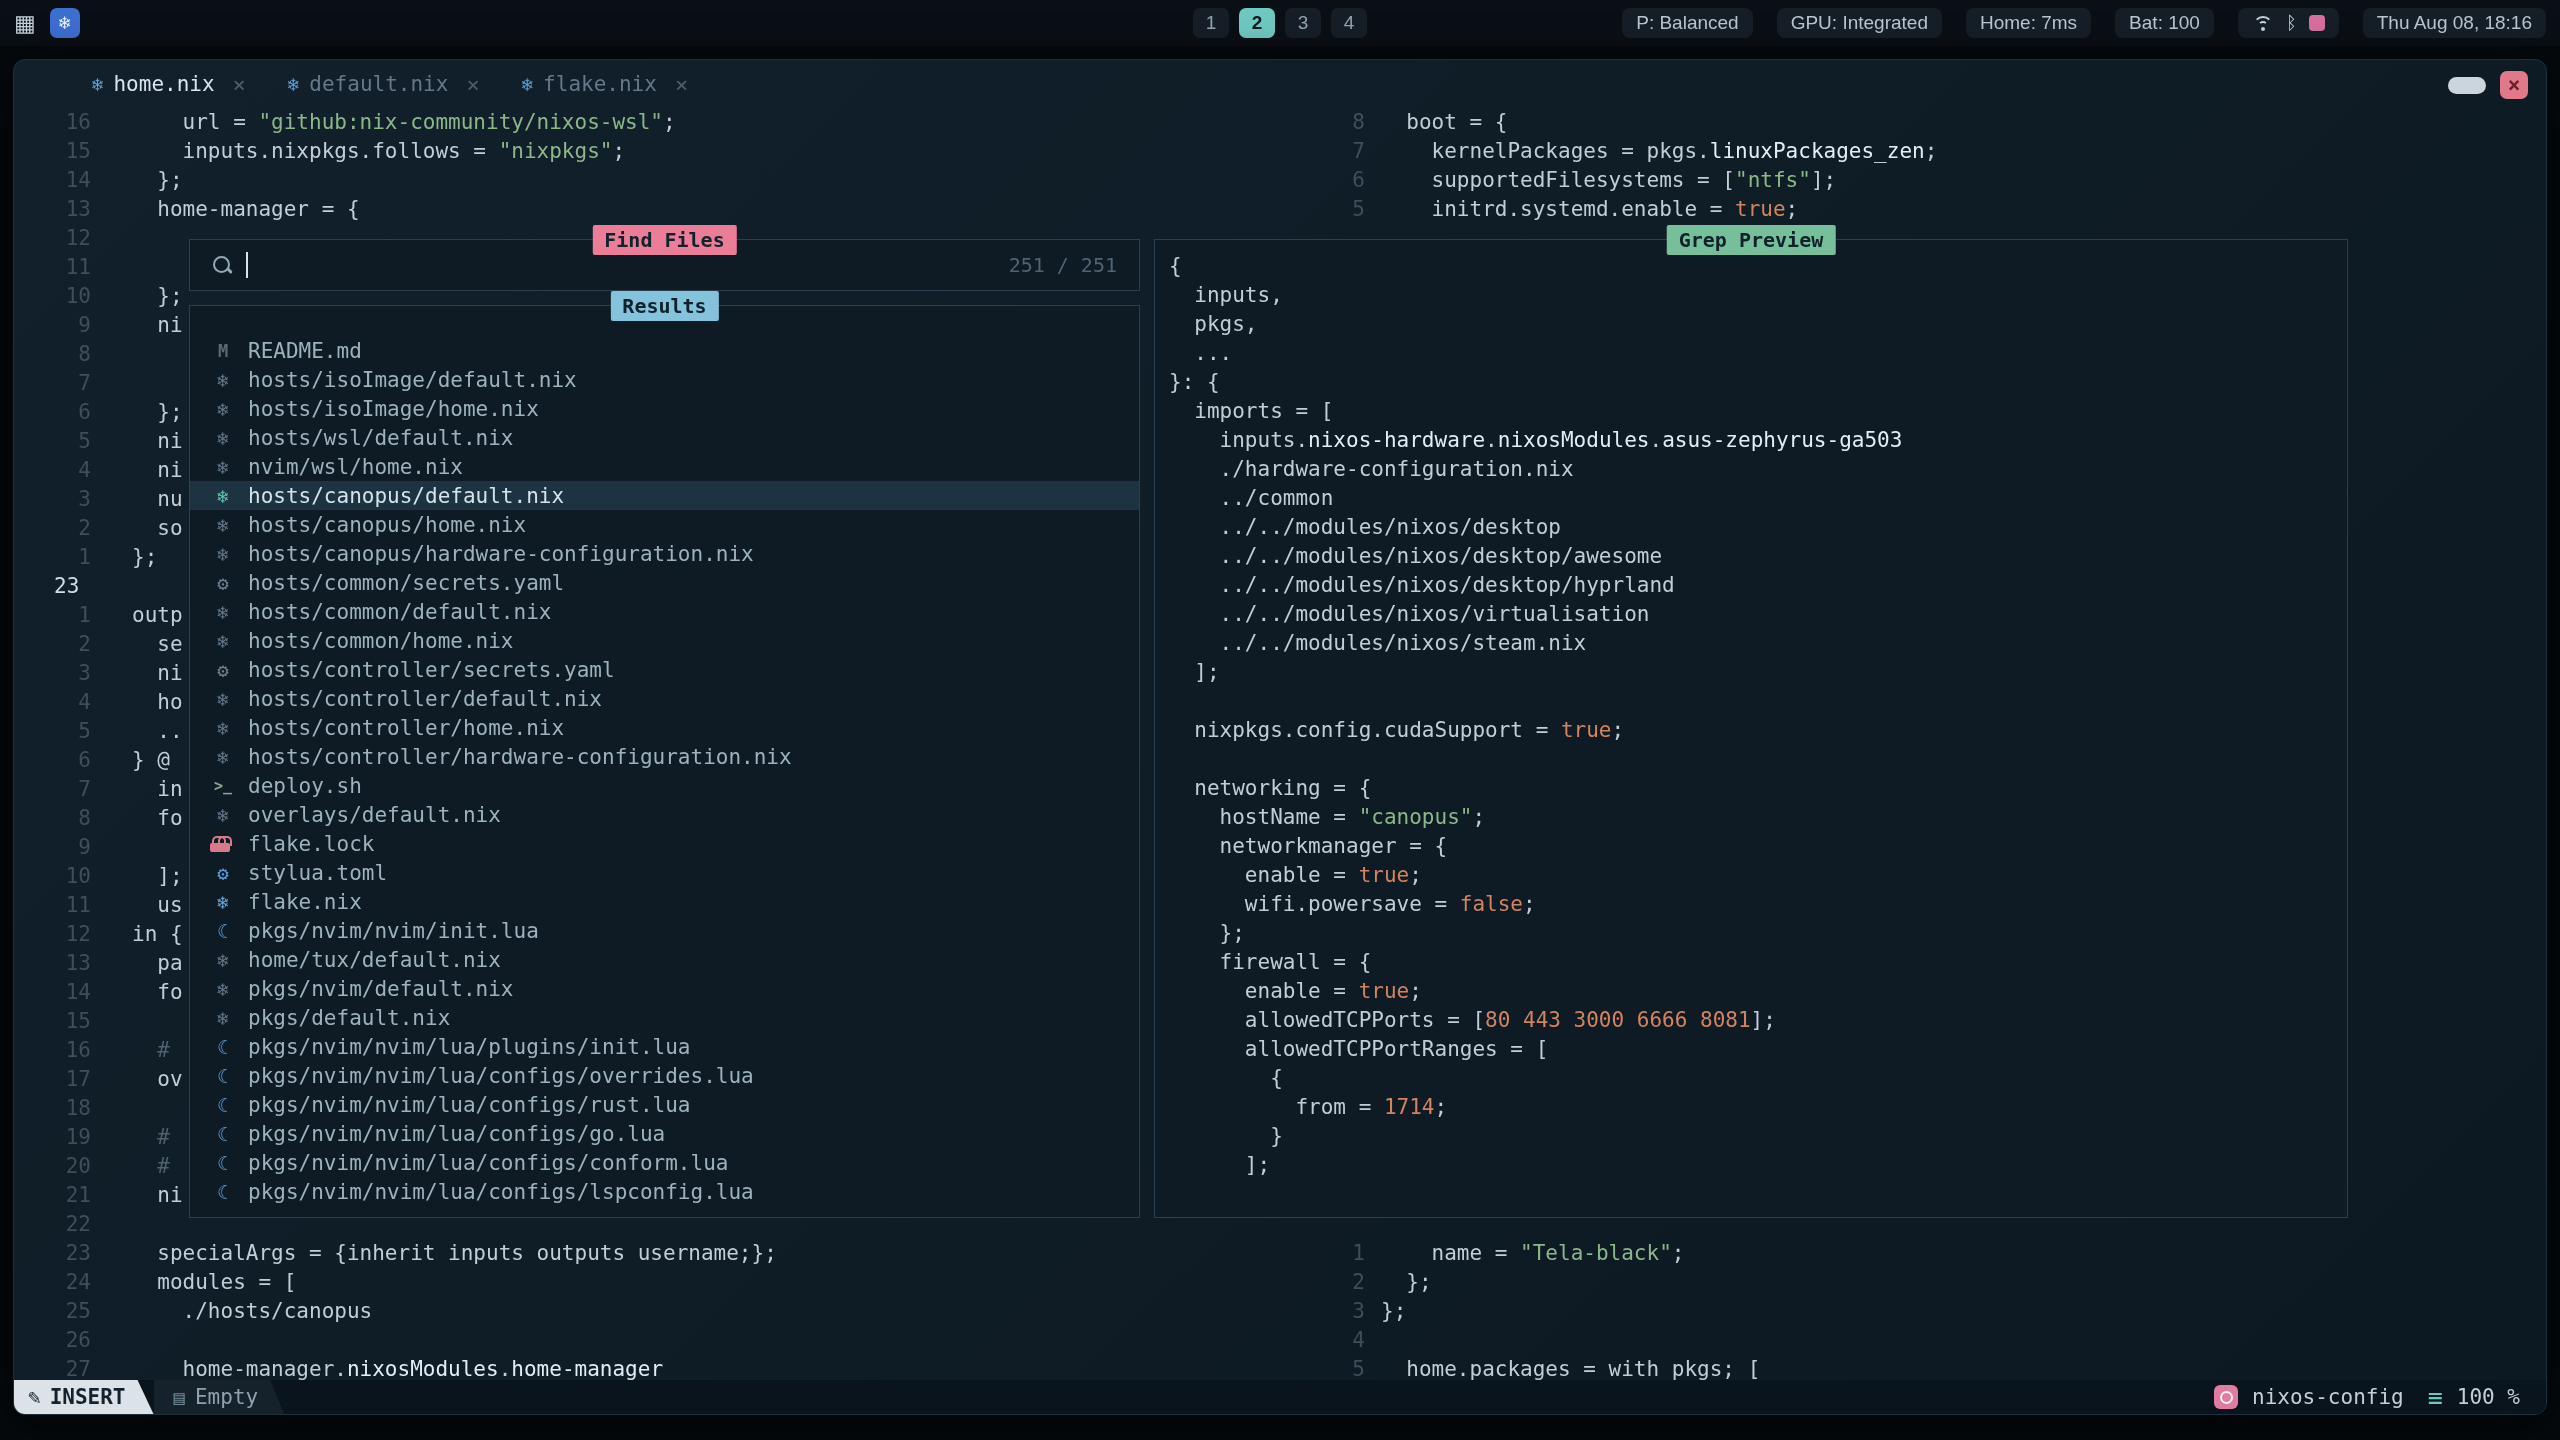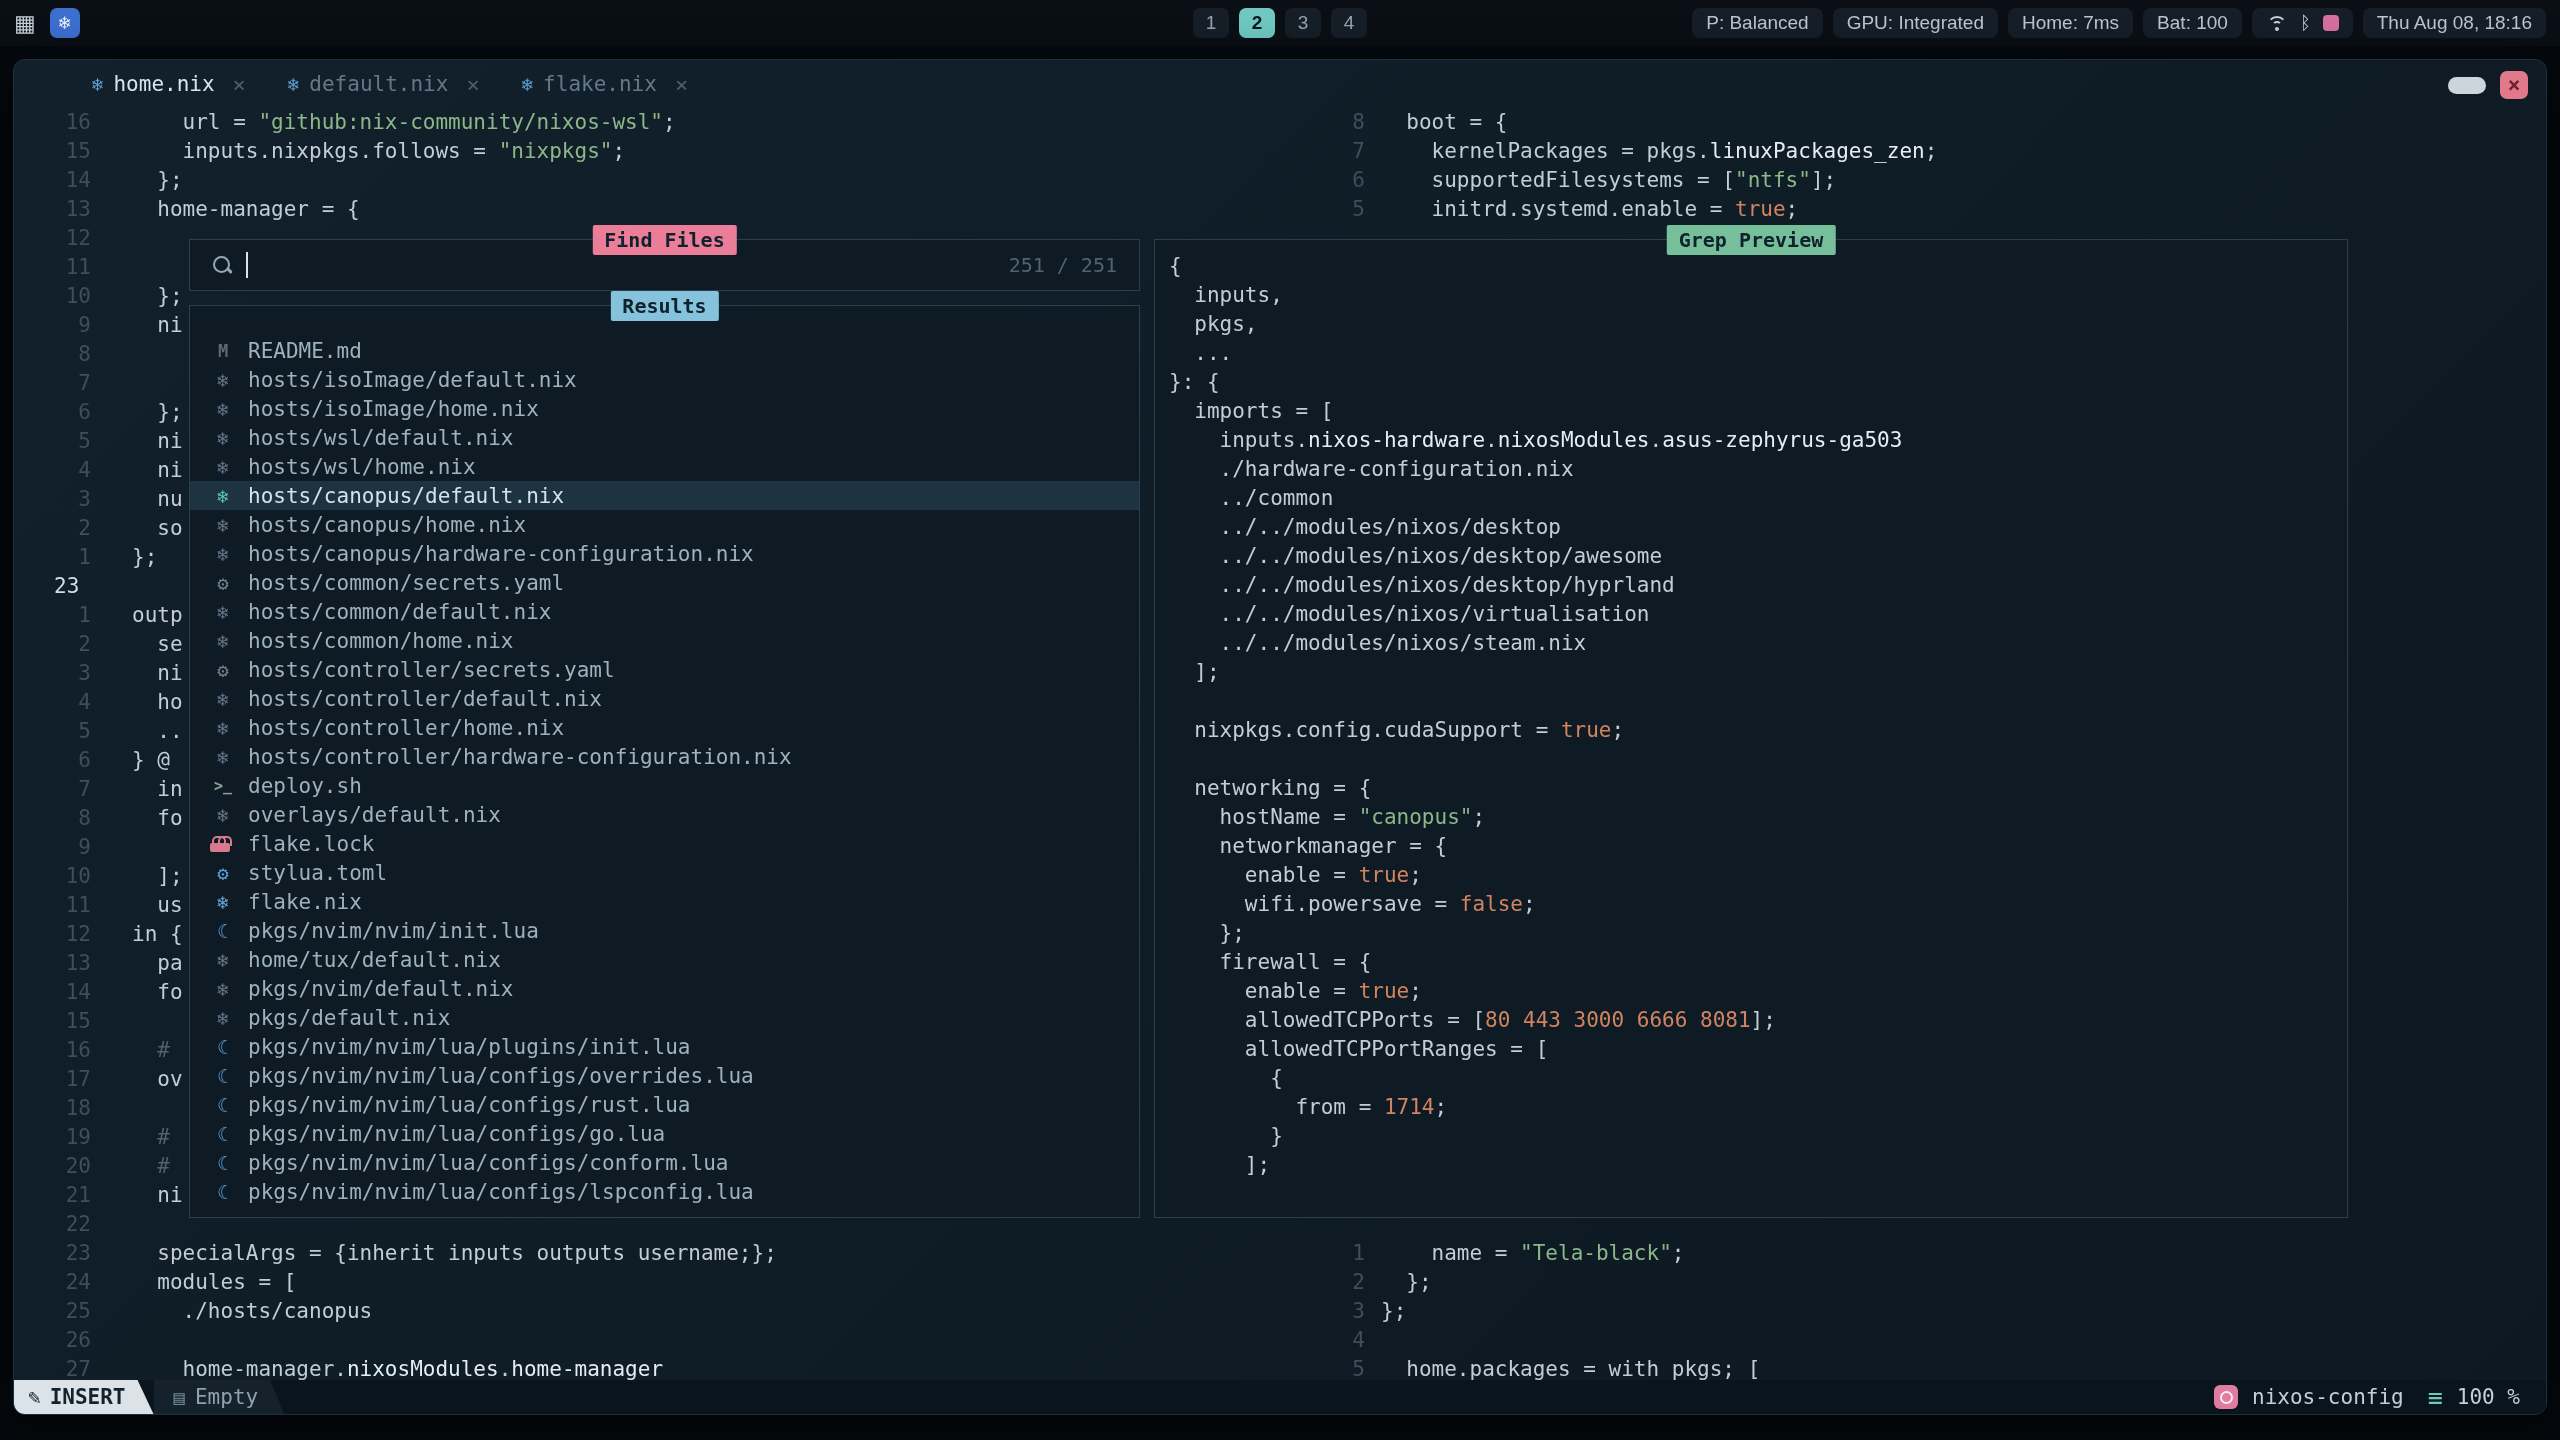--- a/index.html
+++ b/index.html
@@ -5,21 +5,21 @@
   *{box-sizing:border-box;margin:0;padding:0}
   html,body{width:2560px;height:1440px;overflow:hidden;background:var(--bg-desktop,#05090d);font-family:"Liberation Sans",sans-serif}
   
   .topbar{position:absolute;left:0;top:0;width:2560px;height:46px;background:var(--bg-bar,#0a0f15);display:flex;align-items:center;justify-content:space-between;padding:0 14px}
   .tb-left{display:flex;align-items:center;gap:14px}
   .launcher{color:#c7d2da;font-size:23px;cursor:pointer}
   .appbadge{width:30px;height:30px;border-radius:7px;background:#3d6fd1;color:#eaf2f8;display:flex;align-items:center;justify-content:center;font-size:17px}
   .tb-center{position:absolute;left:50%;top:0;height:46px;transform:translateX(-50%);display:flex;align-items:center;gap:10px}
   .ws{min-width:36px;height:30px;padding:0 8px;border-radius:7px;background:var(--bg-pill,#161e28);color:#93a5b2;font-size:19px;display:flex;align-items:center;justify-content:center;cursor:pointer}
   .ws.on{background:var(--ws-active,#6fc9c0);color:#0b1a20;font-weight:bold}
-  .tb-right{display:flex;align-items:center;gap:10px}
+  .tb-right{display:flex;align-items:center;gap:24px}
   .pill{height:30px;border-radius:8px;background:var(--bg-pill,#161e28);color:#bac6d0;font-size:19px;display:flex;align-items:center;padding:0 14px;gap:12px;white-space:nowrap}
   .wifi{position:relative;width:22px;height:17px;display:inline-block}
   .wifi i{position:absolute;border-style:solid;border-color:#c7d2da transparent transparent transparent;border-radius:50%}
   .wifi .a1{left:1px;top:1px;width:20px;height:20px;border-width:2px}
   .wifi .a2{left:6px;top:6px;width:10px;height:10px;border-width:2px}
   .wifi .dot{left:9px;top:12px;width:4px;height:4px;background:#c7d2da;border:none;border-radius:50%}
   .bt{font-size:18px;color:#c7d2da}
   .swatch{width:16px;height:16px;border-radius:4px;background:#d86f9e}
   
   .window{position:absolute;left:13px;top:59px;width:2534px;height:1356px;border-radius:12px;border:1px solid #1c3040;overflow:hidden;
@@ -233,21 +233,21 @@
           <div class="rrow">
             <span class="ric ic-nix">❄</span>
             <span class="rname">hosts/isoImage/home.nix</span>
           </div>
           <div class="rrow">
             <span class="ric ic-nix">❄</span>
             <span class="rname">hosts/wsl/default.nix</span>
           </div>
           <div class="rrow">
             <span class="ric ic-nix">❄</span>
-            <span class="rname">hosts/wsl/home.nix</span>
+            <span class="rname">nvim/wsl/home.nix</span>
           </div>
           <div class="rrow sel">
             <span class="ric ic-nix">❄</span>
             <span class="rname">hosts/canopus/default.nix</span>
           </div>
           <div class="rrow">
             <span class="ric ic-nix">❄</span>
             <span class="rname">hosts/canopus/home.nix</span>
           </div>
           <div class="rrow">

